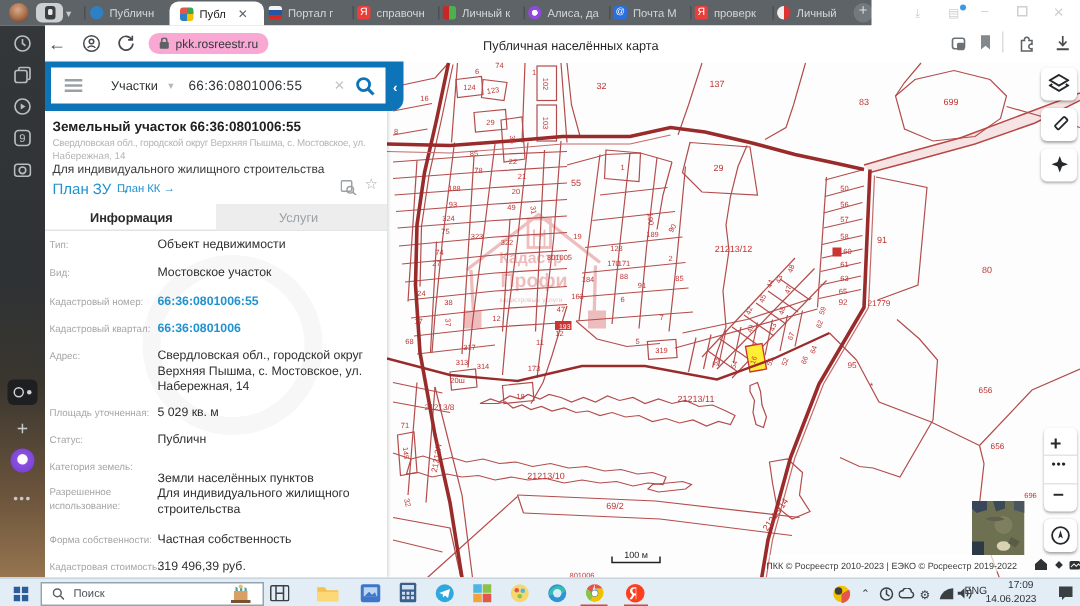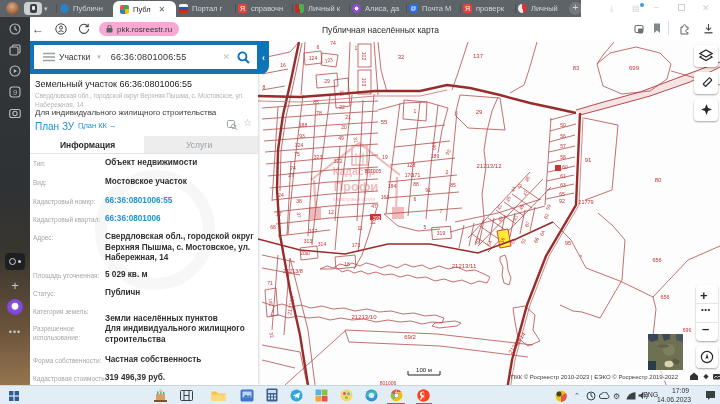--- a/index.html
+++ b/index.html
@@ -13,21 +13,21 @@
 #activetab{left:113px;top:1px;width:63px;height:16px;background:#fff;border-radius:6px 6px 0 0;color:#222;display:flex;align-items:center;font-size:7.5px;padding-left:7px}
 
 #toolbar{left:30px;top:17px;width:690px;height:24px;background:#fff}
 .tbi{position:absolute;color:#4d5257;font-size:11px}
 #urlpill{left:99px;top:22px;width:80px;height:14px;background:#f9a8d4;border-radius:7px;font-size:8px;color:#33373b;display:flex;align-items:center}
 
 #panel{left:30px;top:41px;width:228px;height:344px;background:#fff;box-shadow:1px 0 2px rgba(0,0,0,.15)}
 #blueband{left:30px;top:41px;width:239px;height:33px;background:#0e74b8;border-radius:0 0 8px 0}
 #searchbox{left:34px;top:45px;width:223px;height:24px;background:#fff;display:flex;align-items:center}
 .lbl{position:absolute;left:33px;font-size:6.5px;color:#a6a6a6;line-height:1.35}
-.val{position:absolute;left:105px;font-size:8.2px;color:#2f2f2f;font-weight:bold;line-height:1.3}
+.val{position:absolute;left:105px;font-size:8.2px;color:#2f2f2f;font-weight:normal;line-height:1.3}
 .vlink{color:#2292cf;font-weight:bold;font-size:8.2px;position:absolute;left:105px}
 
 #taskbar{left:0;top:385px;width:720px;height:19px;background:#e3edf5;border-top:1px solid #c9d6e0}
 
 #sidebar{left:0;top:17px;width:30px;height:368px;background:linear-gradient(180deg,#33373a 0%,#2e3234 45%,#3a362f 65%,#6b543c 85%,#96754f 100%)}
 .sic{position:absolute;left:0;width:30px;text-align:center;color:#b9bdc0}
 </style></head>
 <body>
 
 <svg id="map" class="abs" style="left:258px;top:41px" width="462" height="344" viewBox="0 0 462 344">
@@ -462,32 +462,32 @@
   <path d="M1.5 9.8 H9.5" stroke="#46494d" stroke-width="1.3"></path>
 </svg>
 
 <div id="panel" class="abs"></div>
 <div class="abs" style="left:95px;top:170px;width:120px;height:120px;border:12px solid #f7f7f7;border-radius:50%"></div>
 <div id="blueband" class="abs"></div>
 <div id="searchbox" class="abs">
   <svg width="12" height="10" viewBox="0 0 12 10" style="margin-left:9px">
     <path d="M0 1.5 H12 M0 5 H12 M0 8.5 H12" stroke="#9aa0a4" stroke-width="1.6"></path>
   </svg>
-  <span style="font-size:8.5px;color:#2e3235;margin-left:4px">Участки</span>
+  <span style="font-size:8.5px;color:#2e3235;margin-left:19px">Участки</span>
   <span style="font-size:7px;color:#b3b8bb;margin-left:7px">▾</span>
   <span style="font-size:9px;color:#2e3235;margin-left:10px;letter-spacing:.2px">66:36:0801006:55</span>
   <span style="font-size:9px;color:#c0c4c7;margin-left:auto">✕</span>
   <svg width="13" height="13" viewBox="0 0 13 13" style="margin:0 7px 0 7px">
     <circle cx="5.4" cy="5.4" r="4" fill="none" stroke="#0e74b8" stroke-width="1.9"></circle>
     <path d="M8.4 8.4 L12 12" stroke="#0e74b8" stroke-width="2.1"></path>
   </svg>
 </div>
 <div class="abs" style="left:262px;top:53px;color:#fff;font-size:9px;font-weight:bold">‹</div>
 
-<div class="abs" style="left:35px;top:79px;width:210px;font-size:9px;font-weight:normal;color:#212121">Земельный участок 66:36:0801006:55</div>
+<div class="abs" style="left:35px;top:79px;width:210px;font-size:9px;font-weight:bold;color:#212121">Земельный участок 66:36:0801006:55</div>
 <div class="abs" style="left:35px;top:92px;white-space:nowrap;font-size:6.5px;letter-spacing:-0.15px;color:#b5b5b5">Свердловская обл., городской округ Верхняя Пышма, с. Мостовское, ул.</div>
 <div class="abs" style="left:35px;top:101px;font-size:6.5px;color:#b5b5b5">Набережная, 14</div>
 <div class="abs" style="left:35px;top:108px;width:215px;font-size:8px;color:#3a3a3a">Для индивидуального жилищного строительства</div>
 <div class="abs" style="left:35px;top:121px;font-size:10px;color:#2292cf">План ЗУ →</div>
 <div class="abs" style="left:78px;top:121px;font-size:7.5px;color:#2292cf">План КК →</div>
 <svg class="abs" style="left:227px;top:120px" width="11" height="10" viewBox="0 0 11 10">
   <rect x="0.5" y="0.5" width="7" height="7" rx="1" fill="none" stroke="#9aa0a4" stroke-width="1"></rect>
   <circle cx="6.5" cy="6.5" r="2.2" fill="none" stroke="#9aa0a4" stroke-width="1"></circle>
   <path d="M8.2 8.2 L10.5 10" stroke="#9aa0a4" stroke-width="1"></path>
 </svg>
@@ -550,20 +550,27 @@
   <div class="sic" style="top:310px;font-size:9px;color:#c6cacc;letter-spacing:1px">•••</div>
 </div>
 
 <div id="taskbar" class="abs">
   <svg class="abs" style="left:9px;top:5px" width="10" height="10" viewBox="0 0 10 10">
     <rect x="0" y="0" width="4.4" height="4.4" fill="#2b5c9b"></rect>
       <rect x="5.6" y="0" width="4.4" height="4.4" fill="#2b5c9b"></rect>
     <rect x="0" y="5.6" width="4.4" height="4.4" fill="#2b5c9b"></rect>
       <rect x="5.6" y="5.6" width="4.4" height="4.4" fill="#2b5c9b"></rect>
   </svg>
+  <div class="abs" style="left:27px;top:1.5px;width:149px;height:16px;background:#fff;border:1px solid #93a5b1;display:flex;align-items:center">
+    <svg width="8" height="8" viewBox="0 0 8 8" style="margin-left:7px">
+      <circle cx="3.2" cy="3.2" r="2.6" fill="none" stroke="#5a5f63" stroke-width="1"></circle>
+      <path d="M5.2 5.2 L7.6 7.6" stroke="#5a5f63" stroke-width="1"></path>
+    </svg>
+    <span style="font-size:7.5px;color:#4e5356;margin-left:6px">Поиск</span>
+  </div>
 
   <svg class="abs" style="left:152px;top:2px" width="17" height="15" viewBox="0 0 17 15">
     <path d="M2 12 h13 v2 H2 Z" fill="#7a5230"></path>
     <rect x="4" y="6" width="9" height="6" fill="#d9a066"></rect>
     <path d="M5 6 V3 l1.5 1 V6 M8 6 V2 l1.5 1.2 V6 M11 6 V3.4 l1.5 1 V6" fill="#4aa3a0"></path>
     <circle cx="8.5" cy="3" r="1.4" fill="#e8c06a"></circle>
   </svg>
   <svg class="abs" style="left:180px;top:4px" width="13" height="11" viewBox="0 0 13 11">
     <rect x="0.5" y="0.5" width="12" height="10" rx="1" fill="none" stroke="#3a3f42" stroke-width="1"></rect>
     <path d="M4 0.5 V10.5 M9 0.5 V10.5 M4 5.5 H9" stroke="#3a3f42" stroke-width="1"></path>

